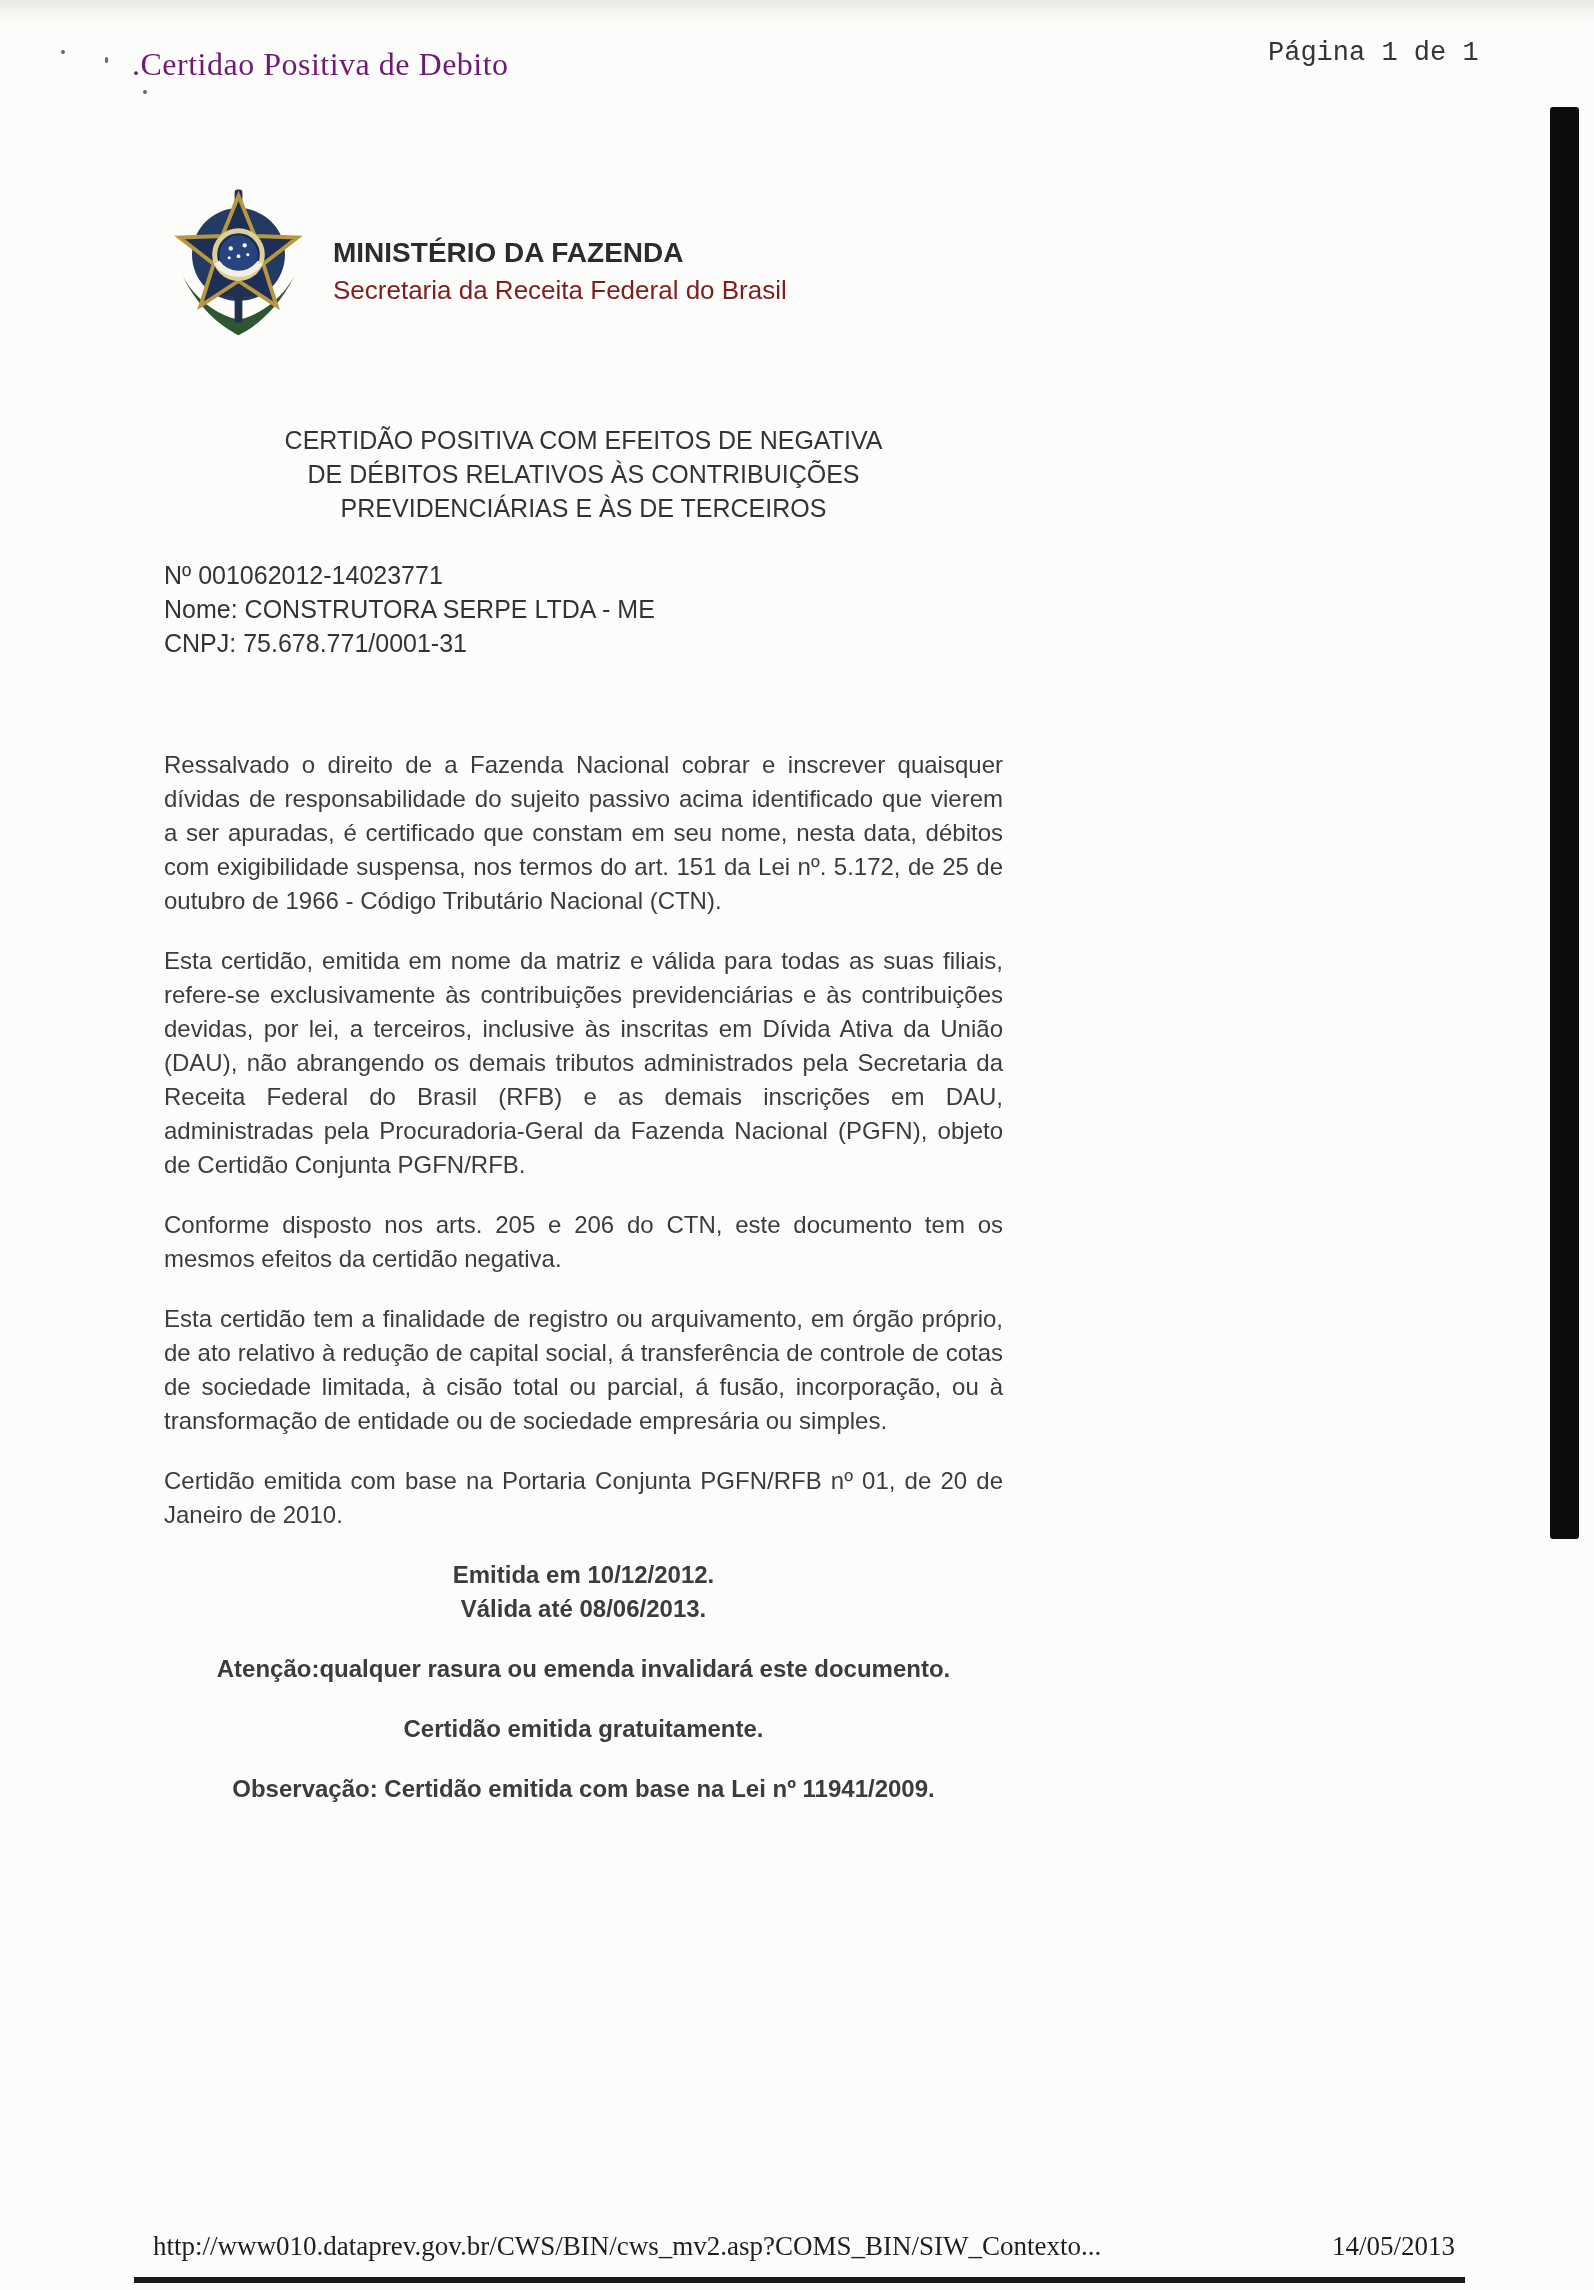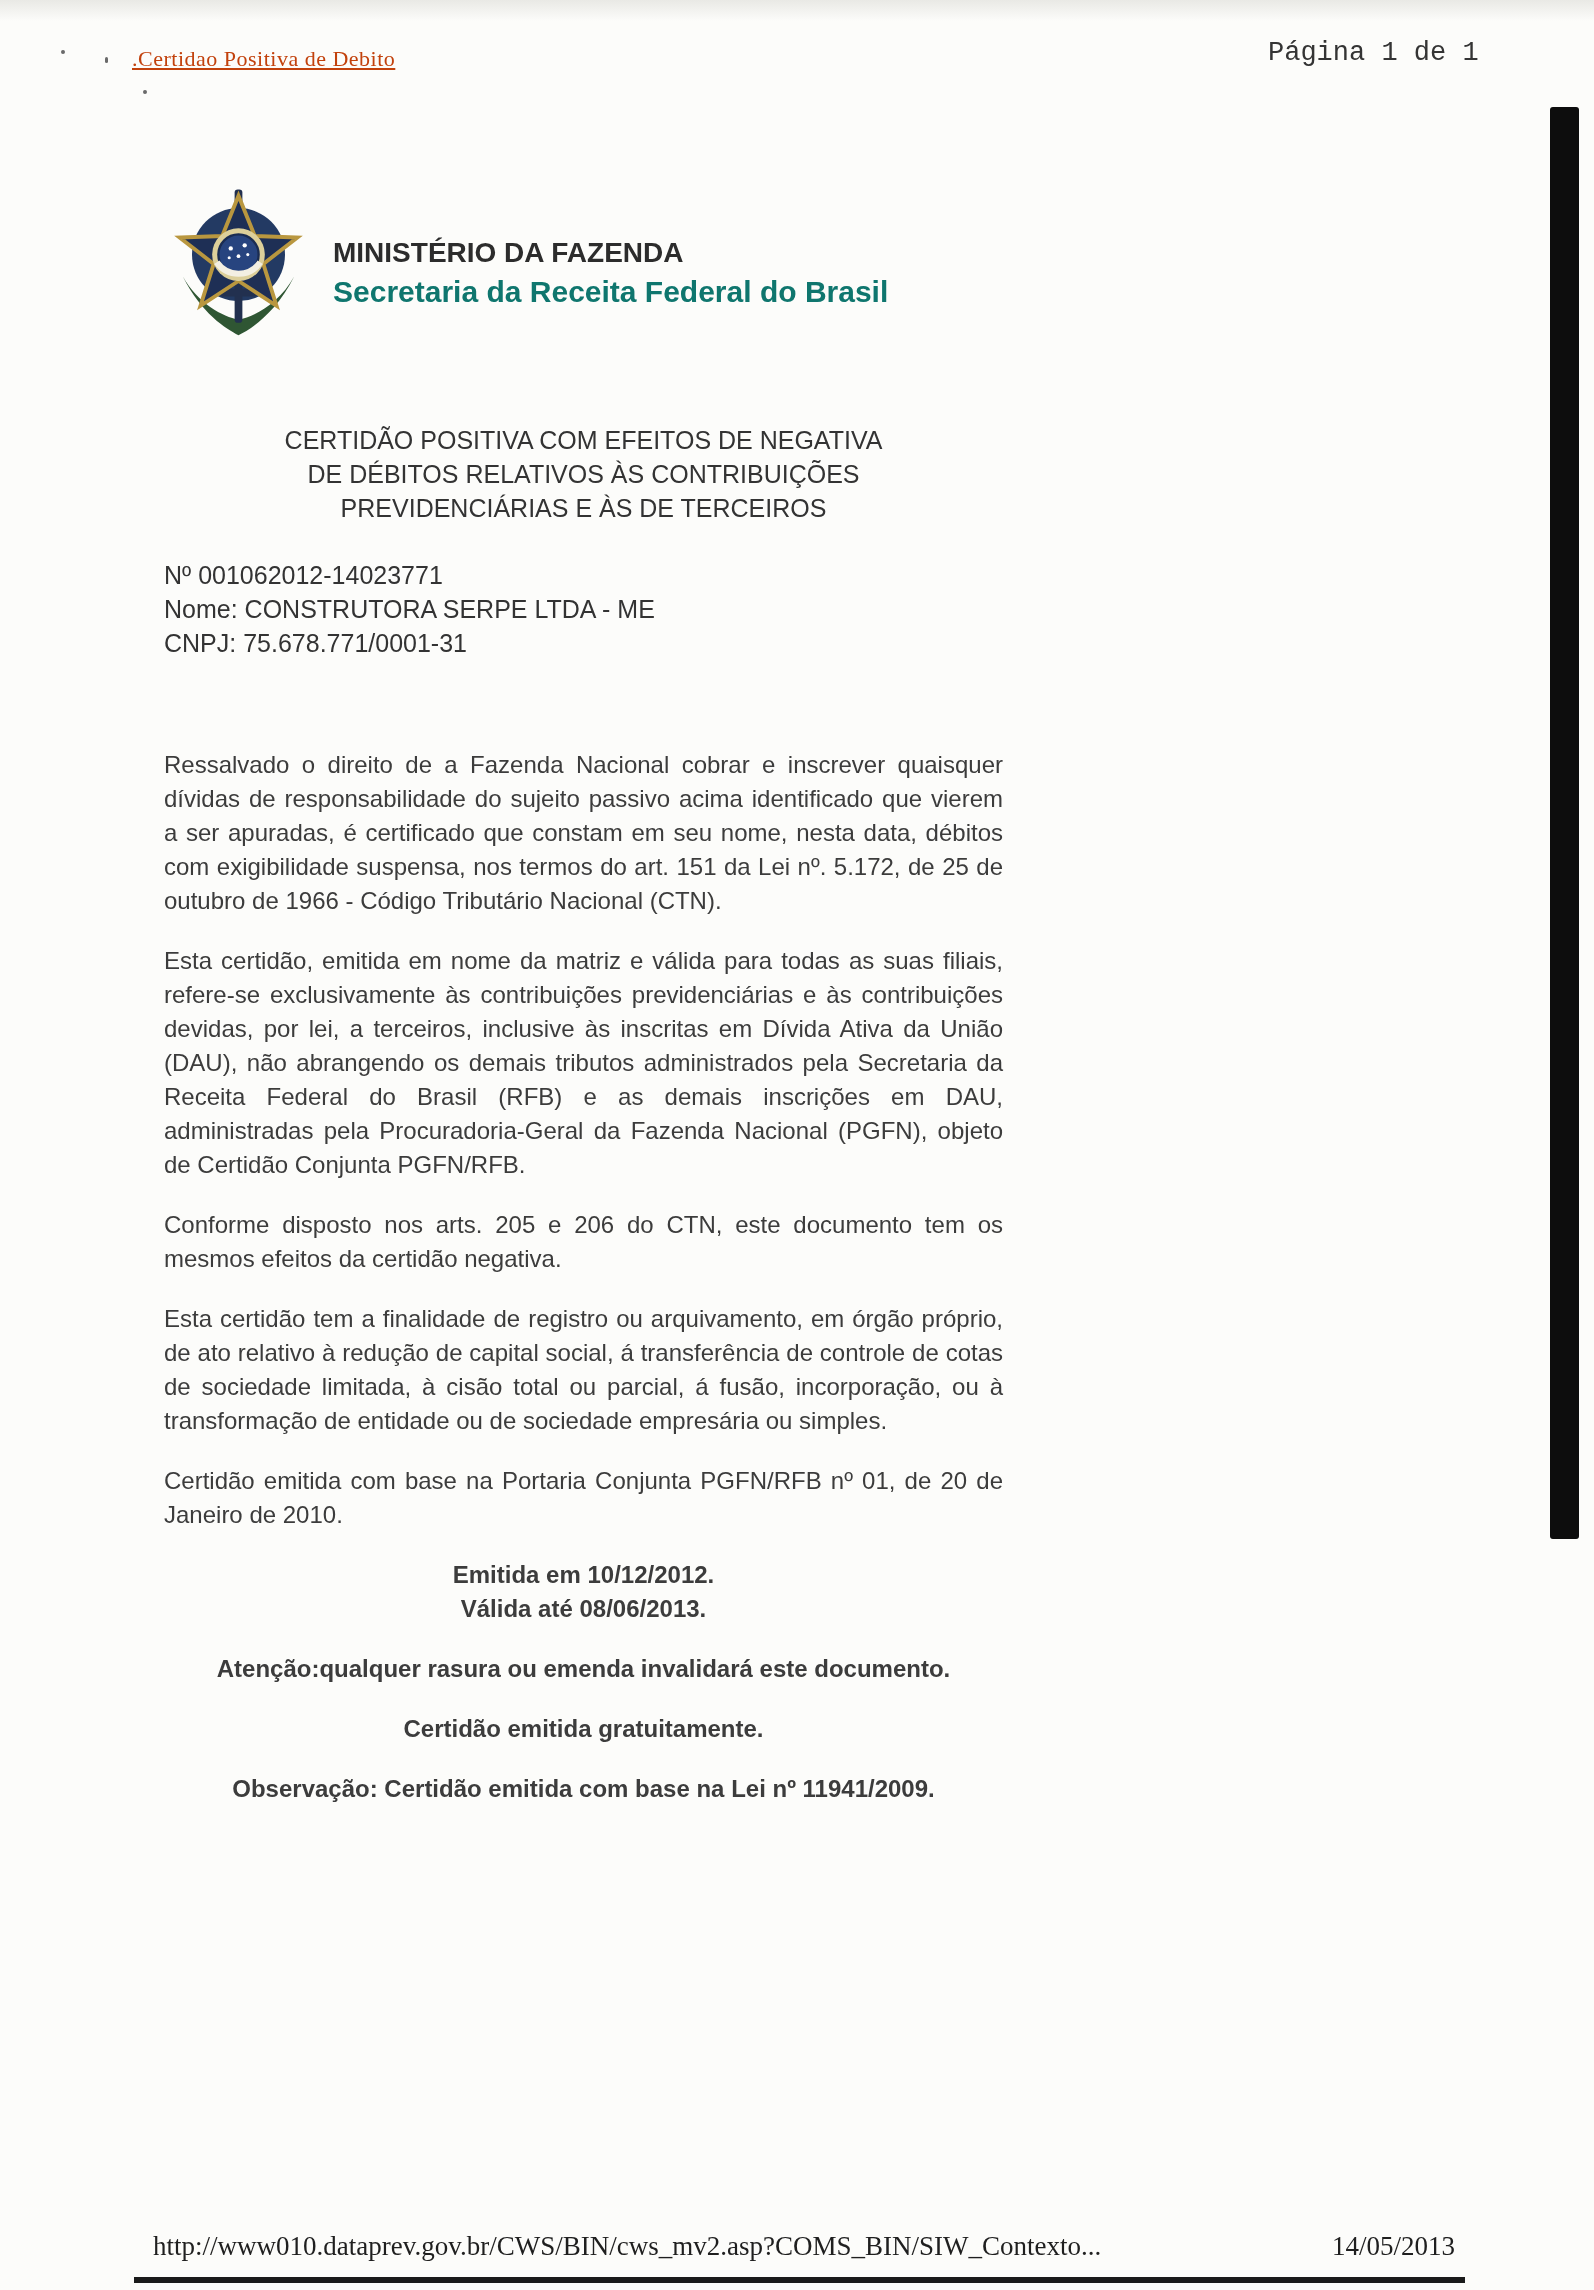--- a/index.html
+++ b/index.html
@@ -27,21 +27,21 @@
     background: #1a1a1a;
   }
   .scan-speck { position: absolute; background: #6a6a6a; border-radius: 50%; }
   .speck-1 { left: 61px; top: 50px; width: 3.8px; height: 3.8px; }
   .speck-2 { left: 143px; top: 90px; width: 3.8px; height: 3.8px; }
   .speck-3 { left: 105px; top: 57px; width: 2.9px; height: 5.7px; border-radius: 1.9px; }
 
   
   .header-left {
     position: absolute; left: 132px; top: 46px;
-    font-size: 22px; color: #c2410c; letter-spacing: 0.5px; text-decoration: underline;
+    font-size: 32px; color: #701a75; letter-spacing: 0.5px;
   }
   .header-right {
     position: absolute; left: 1268px; top: 38px;
     font-size: 27px; color: #343434; font-family: Liberation Mono, monospace;
   }
   .footer {
     position: absolute; left: 153px; top: 2231px; width: 1302px;
     display: flex; justify-content: space-between; align-items: baseline;
     font-size: 27px; color: #1f1f1f;
   }
@@ -50,21 +50,21 @@
   .logo {
     position: absolute; left: 161px; top: 185px;
     width: 155px; height: 164px;
   }
   .org-name {
     position: absolute; left: 333px; top: 237px;
     font-size: 28px; font-weight: 700; color: #2c2c2c;
   }
   .org-sub {
     position: absolute; left: 333px; top: 275px;
-    font-size: 30px; font-weight: 700; color: #0f766e;
+    font-size: 26px; font-weight: 400; color: #7f1d1d;
   }
 
   
   .doc-title {
     position: absolute; left: 163px; top: 423px; width: 841px;
     text-align: center; font-size: 25px; line-height: 34px; color: #333;
   }
   .doc-title .t1 { font-weight: 400; }
 
   

